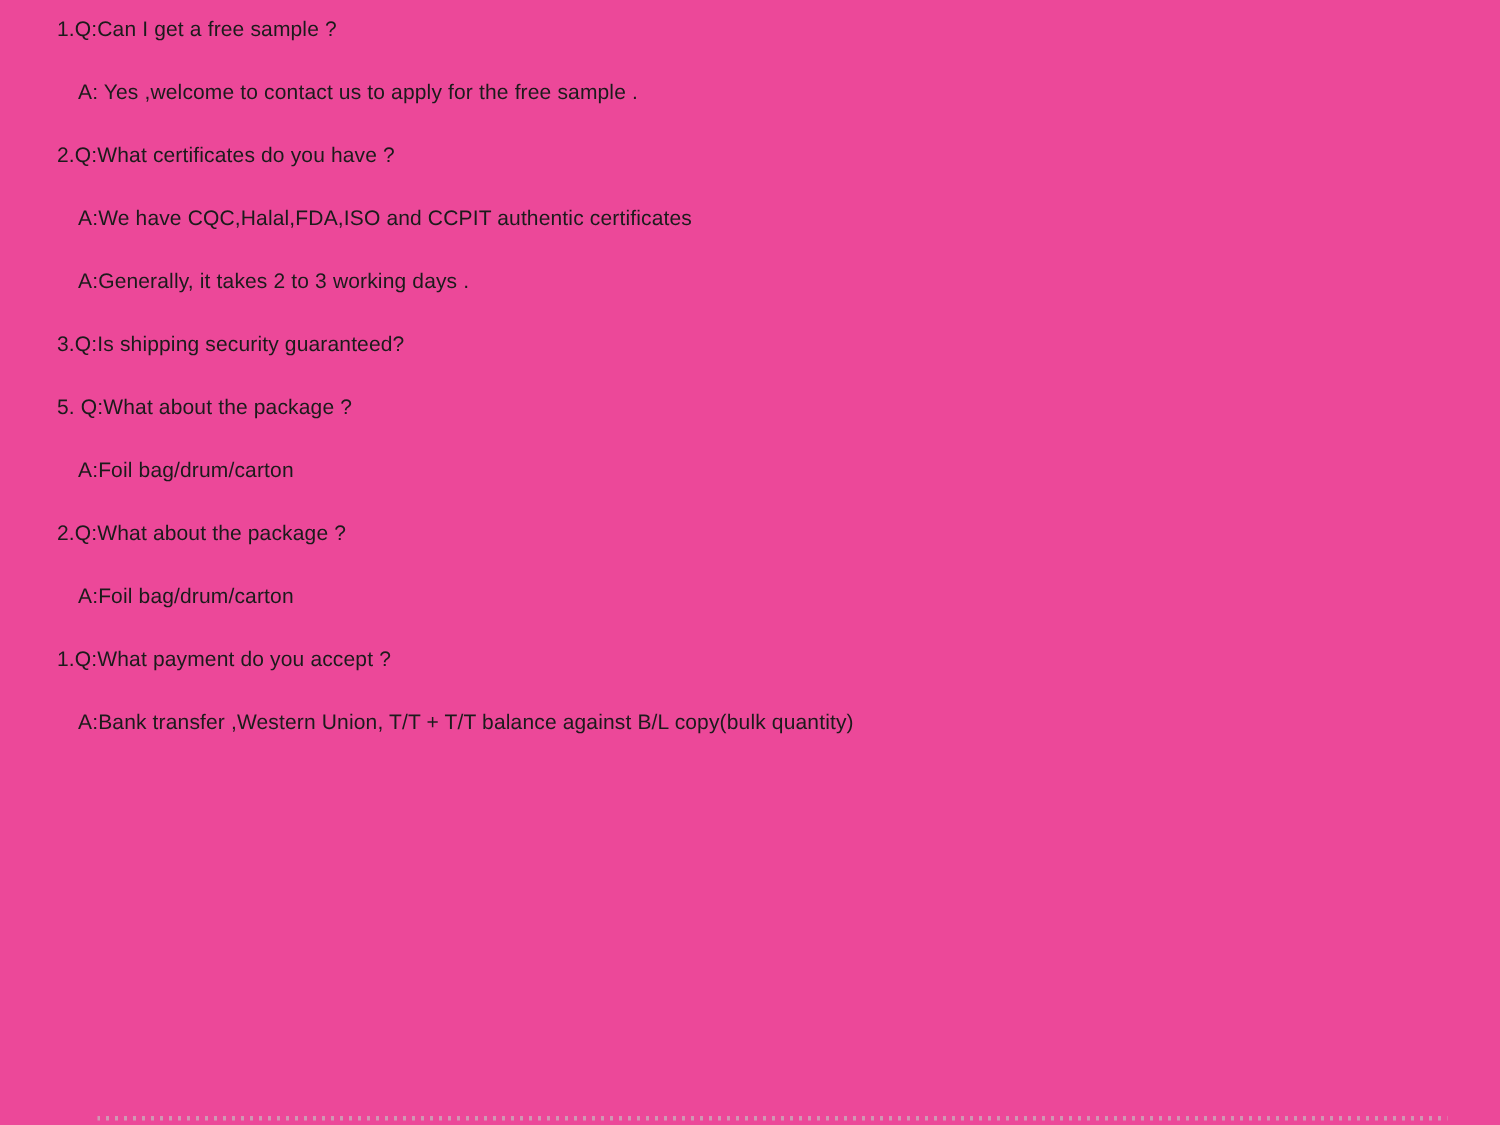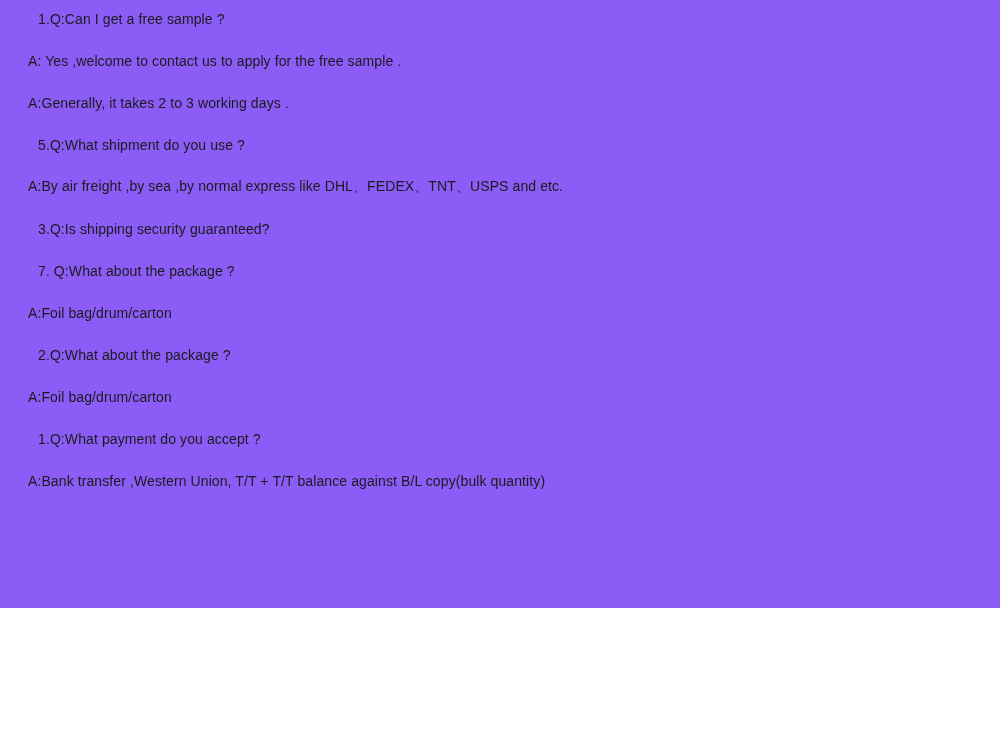--- a/index.html
+++ b/index.html
@@ -9,38 +9,38 @@
   body {
     width: 1000px;
     height: 750px;
     background: #ffffff;
     overflow: hidden;
     font-family: "Liberation Sans", sans-serif;
   }
   .page {
     position: relative;
     width: 1000px;
-    height: 608px;
-    background: #8b5cf6;
+    height: 750px;
+    background: #ec4899;
     overflow: hidden;
   }
   .doc-flow {
     margin-top: -2px;
   }
   .line {
     height: 42px;
     display: flex;
     align-items: center;
     font-size: 14px;
     color: #1b1b1b;
     white-space: pre;
     letter-spacing: 0.1px;
   }
   .question { padding-left: 38px; }
-  .answer   { padding-left: 28px; }
+  .answer   { padding-left: 52px; }
   .cropped-line {
     position: absolute;
     left: 65px;
     top: 744px;
     width: 900px;
     height: 3px;
     background: repeating-linear-gradient(90deg, #c2c2c2 0 2px, transparent 2px 6px);
     opacity: 0.65;
   }
 </style>
@@ -48,37 +48,37 @@
 <body>
 
 <div class="page">
   <div class="doc-flow">
 
     <div>
       <div class="line question">1.Q:Can I get a free sample ?</div>
       <div class="line answer">A: Yes ,welcome to contact us to apply for the free sample .</div>
     </div>
 
+    <div>
+      <div class="line question">2.Q:What certificates do you have ?</div>
+      <div class="line answer">A:We have CQC,Halal,FDA,ISO and CCPIT authentic certificates</div>
+    </div>
 
 
     <div>
       <div class="line answer">A:Generally, it takes 2 to 3 working days .</div>
     </div>
 
-    <div>
-      <div class="line question">5.Q:What shipment do you use ?</div>
-      <div class="line answer">A:By air freight ,by sea ,by normal express like DHL、FEDEX、TNT、USPS and etc.</div>
-    </div>
 
     <div>
       <div class="line question">3.Q:Is shipping security guaranteed?</div>
     </div>
 
     <div>
-      <div class="line question">7. Q:What about the package ?</div>
+      <div class="line question">5. Q:What about the package ?</div>
       <div class="line answer">A:Foil bag/drum/carton</div>
     </div>
 
     <div>
       <div class="line question">2.Q:What about the package ?</div>
       <div class="line answer">A:Foil bag/drum/carton</div>
     </div>
 
     <div>
       <div class="line question">1.Q:What payment do you accept ?</div>

